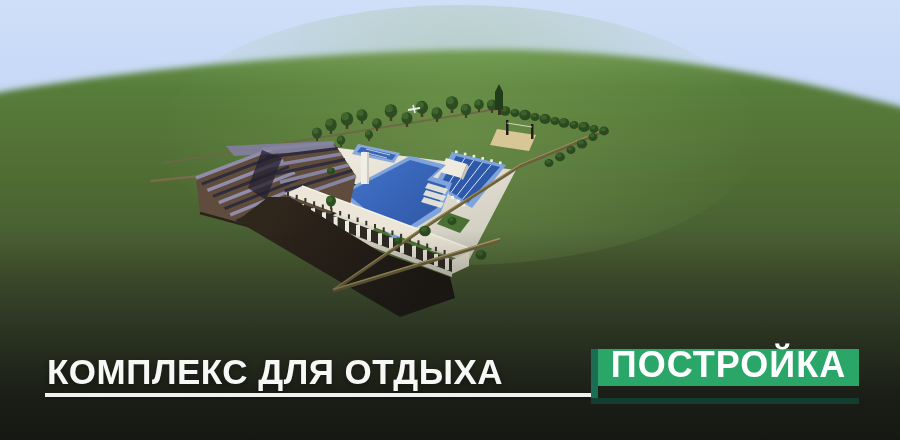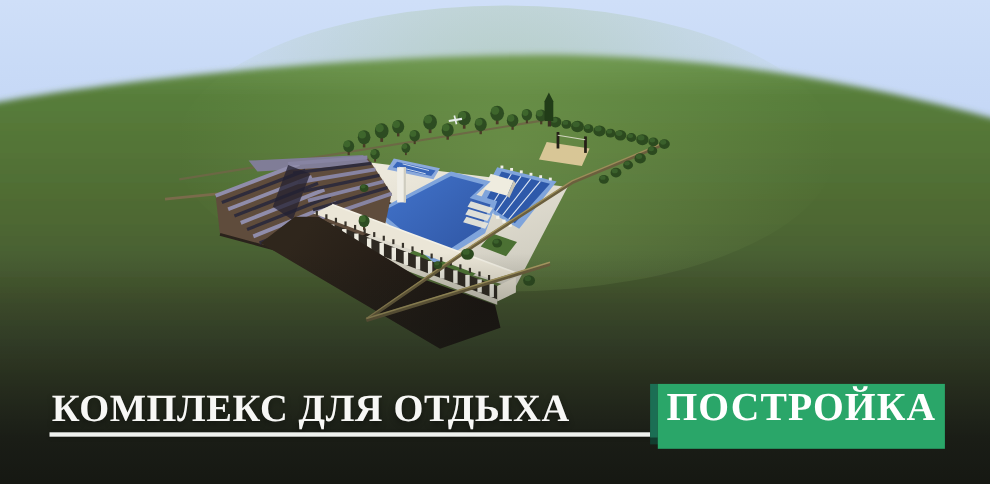--- a/index.html
+++ b/index.html
@@ -1,37 +1,37 @@
 <!DOCTYPE html>
 <html><head>
 <meta charset="utf-8">
 <style>
   html,body{margin:0;padding:0;background:#14160f;}
   .frame{
     position:relative;width:900px;height:440px;overflow:hidden;
-    font-family:Liberation Serif, serif;
+    font-family:Liberation Sans, sans-serif;
     background:#701a75;
   }
   .scene{position:absolute;left:0;top:0;width:900px;height:440px;filter:blur(.5px) saturate(.97);}
   .overlay-layer{position:absolute;left:0;top:0;width:900px;height:440px;}
   .title{
     position:absolute;left:47px;top:352px;
     font-size:35px;font-weight:bold;letter-spacing:.5px;
     color:#f7f7f5;white-space:nowrap;
     text-shadow:0 2px 6px rgba(0,0,0,.38);
   }
   .underline{
     position:absolute;left:45px;top:393px;width:546px;height:4px;
     background:#eff1ee;box-shadow:0 1px 3px rgba(0,0,0,.35);
   }
   .badge-left-edge{position:absolute;left:591px;top:349px;width:7px;height:49px;background:#1b6e54;}
   .badge-bottom-edge{position:absolute;left:591px;top:398px;width:268px;height:6px;background:#123d2f;}
   .badge{
-    position:absolute;left:598px;top:349px;width:261px;height:59px;
-    background:#2aa669;display:flex;align-items:flex-start;justify-content:center;
+    position:absolute;left:598px;top:349px;width:261px;height:37px;
+    background:#2aa669;display:flex;align-items:flex-end;justify-content:center;
   }
   .badge span{
     font-size:36px;font-weight:bold;letter-spacing:1px;color:#ffffff;white-space:nowrap;
   }
 </style>
 </head>
 <body>
 
 <div class="frame">
 

